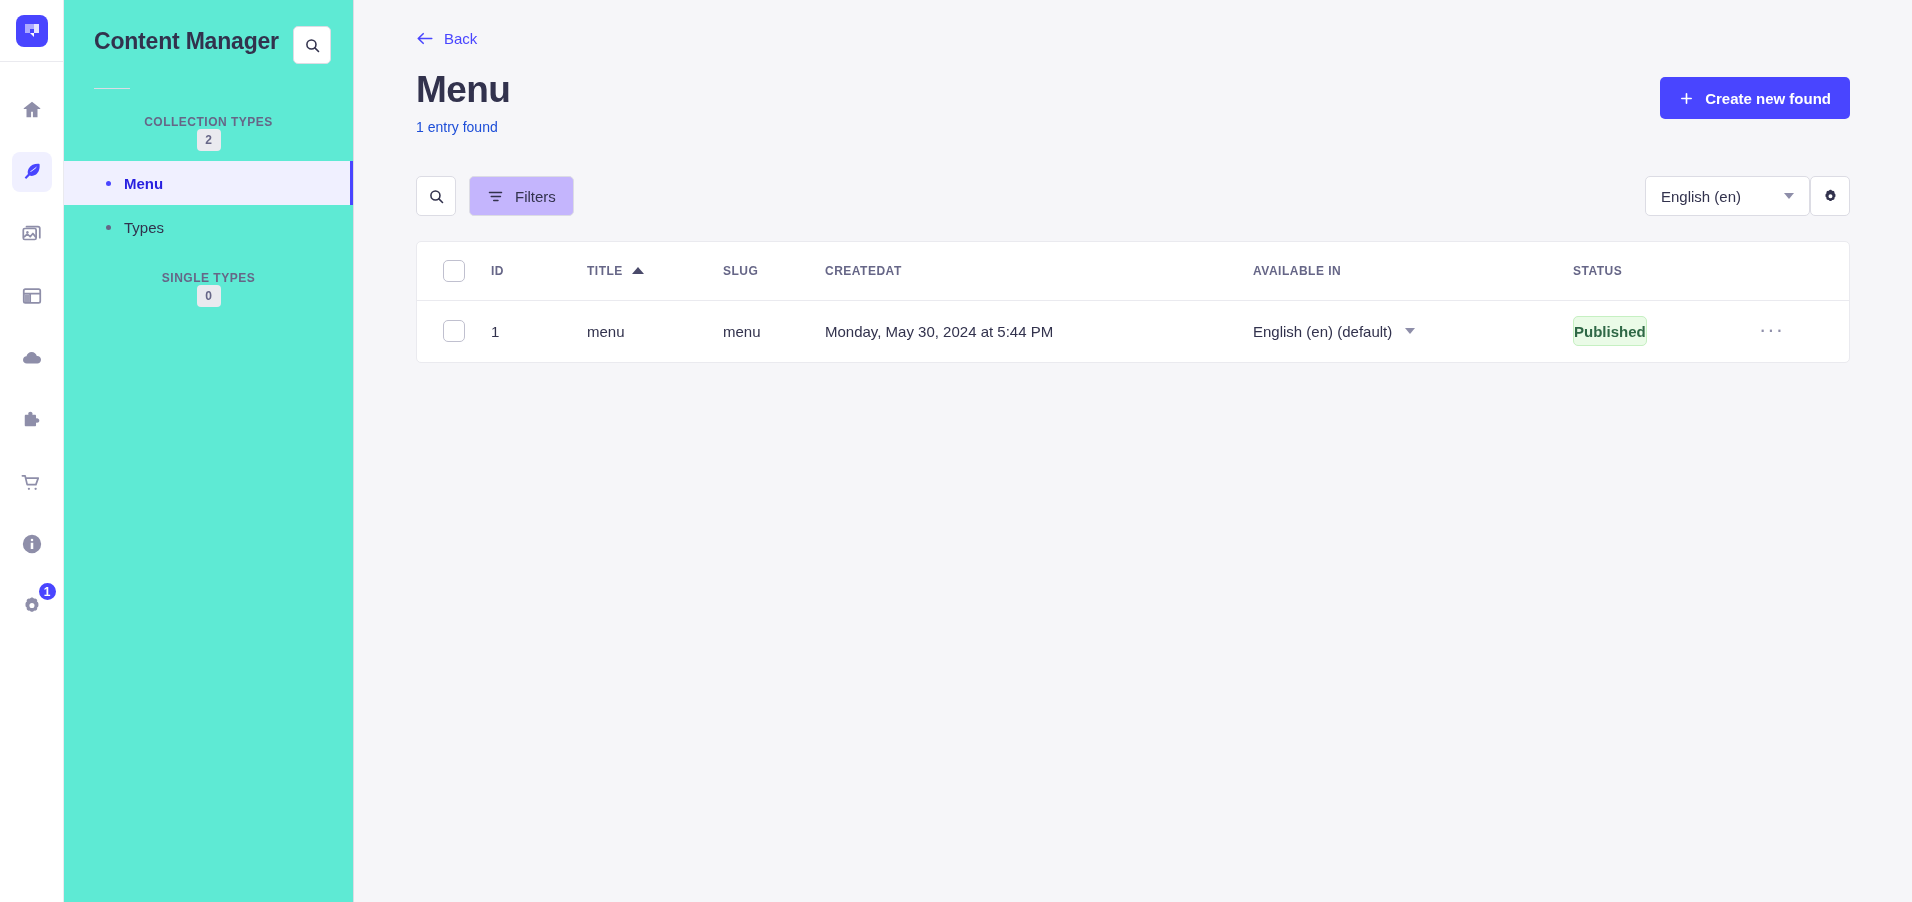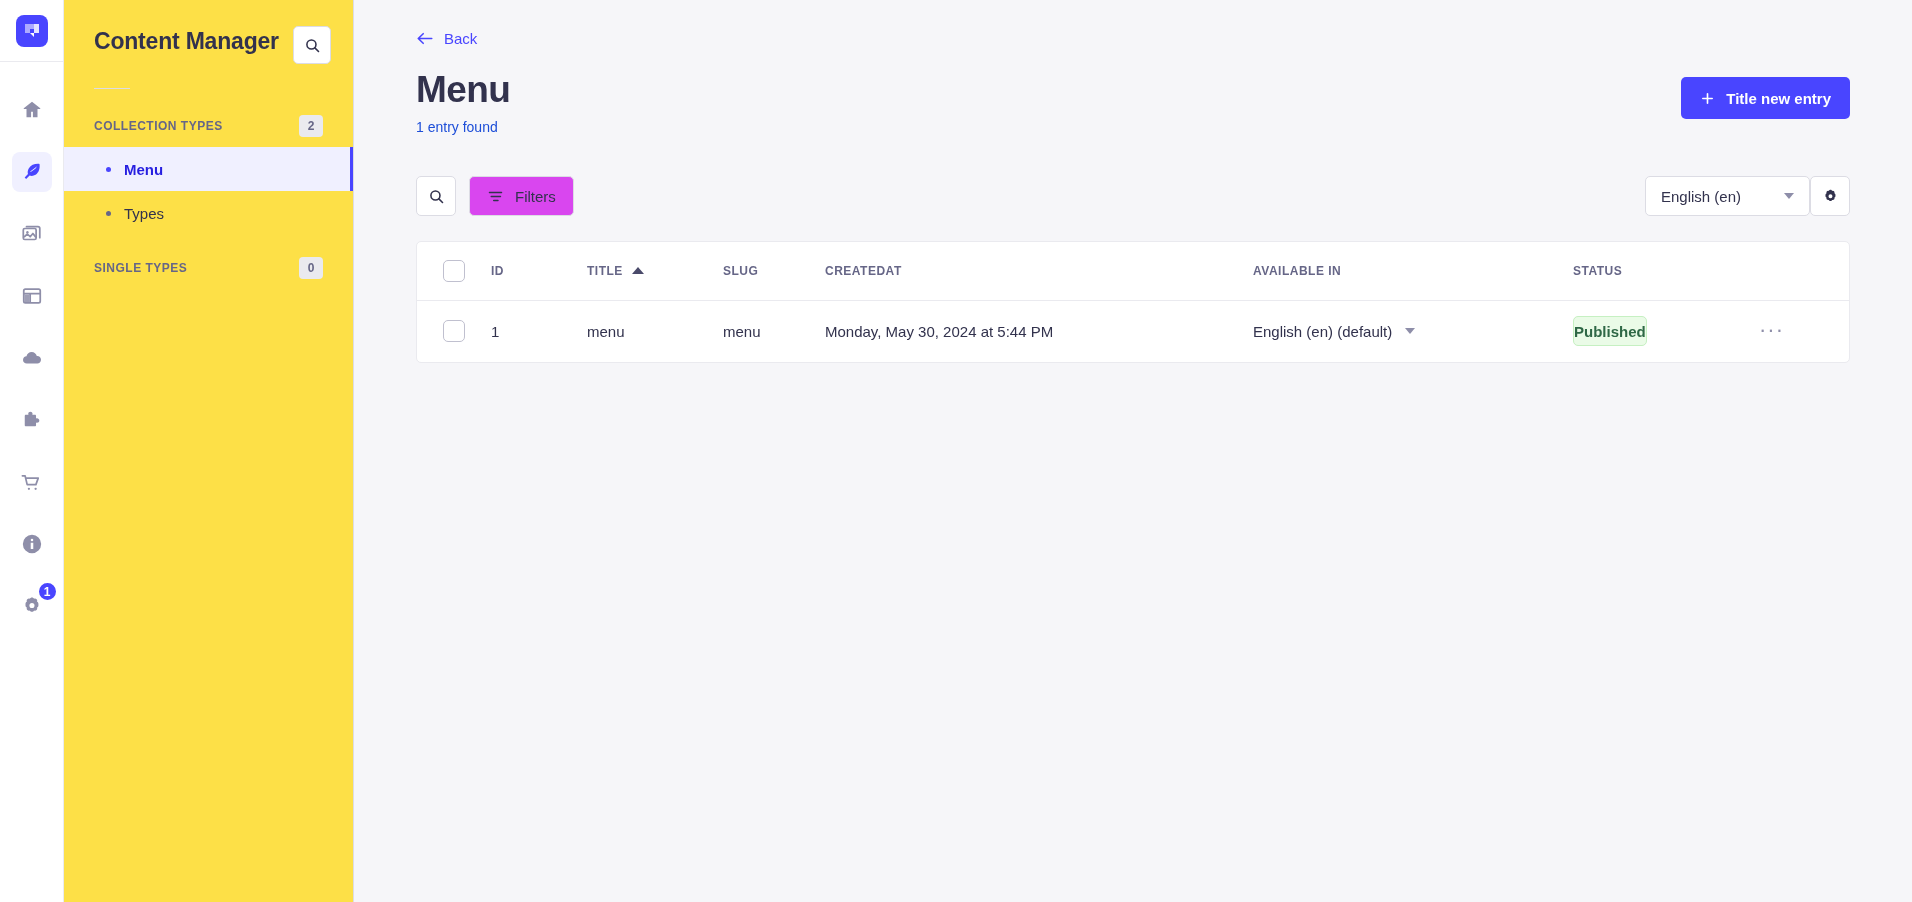--- a/index.html
+++ b/index.html
@@ -40,21 +40,21 @@
     min-width: 21px; height: 21px; padding: 0 5px;
     border-radius: 11px; background: #4945ff; color: #fff;
     font-size: 12px; font-weight: 700;
     display: flex; align-items: center; justify-content: center;
     border: 2px solid #fff;
   }
 
   
   .sidebar {
     width: 290px; flex: 0 0 290px;
-    background: #fde047;
+    background: #5eead4;
     border-right: 1px solid #dcdce4;
     display: flex; flex-direction: column;
     position: relative;
   }
   .sidebar-head {
     padding: 26px 22px 0 30px;
     display: flex; align-items: flex-start; justify-content: space-between;
   }
   .sidebar-title {
     font-size: 23px; font-weight: 700; color: #32324d;
@@ -64,21 +64,21 @@
     width: 38px; height: 38px; border-radius: 5px;
     background: #ffffff; border: 1px solid #dcdce4;
     display: flex; align-items: center; justify-content: center;
     color: #32324d; cursor: pointer; flex: 0 0 38px;
   }
   .sidebar-divider {
     margin: 24px 0 0 30px; width: 36px; height: 1px; background: #dcdce4;
   }
   .sec-head {
     margin-top: 26px; padding: 0 30px 0 30px;
-    display: flex; align-items: center; justify-content: space-between;
+    display: flex; align-items: center; justify-content: space-between; flex-direction: column;
   }
   .sec-label {
     font-size: 12px; font-weight: 700; letter-spacing: 0.5px;
     color: #666687; text-transform: uppercase;
   }
   .sec-count {
     min-width: 24px; height: 22px; padding: 0 7px; border-radius: 4px;
     background: #eaeaef; color: #666687; font-size: 12px; font-weight: 600;
     display: flex; align-items: center; justify-content: center;
   }
@@ -132,21 +132,21 @@
   }
   .filter-left { display: flex; align-items: center; gap: 13px; }
   .icon-btn {
     width: 40px; height: 40px; border-radius: 5px;
     background: #fff; border: 1px solid #dcdce4;
     display: flex; align-items: center; justify-content: center;
     color: #32324d; cursor: pointer;
   }
   .chip-btn {
     height: 40px; padding: 0 17px; border-radius: 5px;
-    background: #d946ef; border: 1px solid #dcdce4;
+    background: #c4b5fd; border: 1px solid #dcdce4;
     display: inline-flex; align-items: center; gap: 11px;
     font-size: 15px; color: #32324d; cursor: pointer;
   }
   .filter-right { display: flex; }
   .select-btn {
     height: 40px; min-width: 165px; padding: 0 15px; border-radius: 5px;
     background: #fff; border: 1px solid #dcdce4;
     display: inline-flex; align-items: center; justify-content: space-between;
     gap: 20px; font-size: 15px; color: #32324d; cursor: pointer;
   }
@@ -312,21 +312,21 @@
 
       <div class="title-row">
         <div>
           <h1 class="page-title">Menu</h1>
           <div class="page-sub">1 entry found</div>
         </div>
         <button class="btn-primary">
           <svg width="15" height="15" viewBox="0 0 24 24" fill="none" stroke="currentColor" stroke-width="2.6" aria-hidden="true">
             <path d="M12 4.5v15M4.5 12h15" stroke-linecap="round"></path>
           </svg>
-          <span>Title new entry</span>
+          <span>Create new found</span>
         </button>
       </div>
     </div>
 
     <div class="filter-bar">
       <div class="filter-left">
         <div class="icon-btn">
           <svg width="17" height="17" viewBox="0 0 24 24" fill="none" stroke="currentColor" stroke-width="2.2" aria-hidden="true">
             <circle cx="10.5" cy="10.5" r="6.4"></circle>
             <path d="M15.3 15.3 20.5 20.5" stroke-linecap="round"></path>

